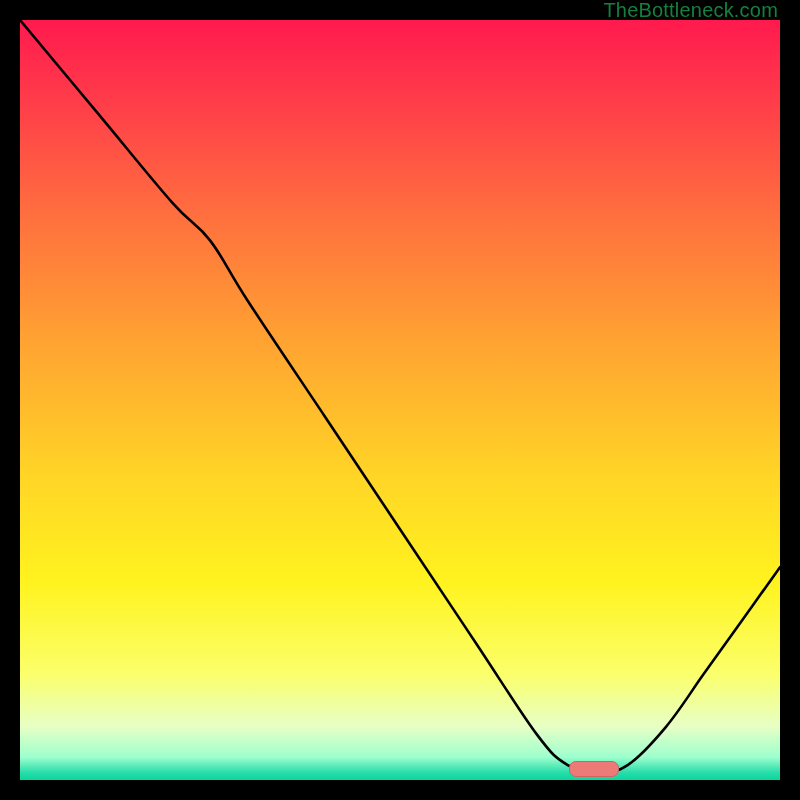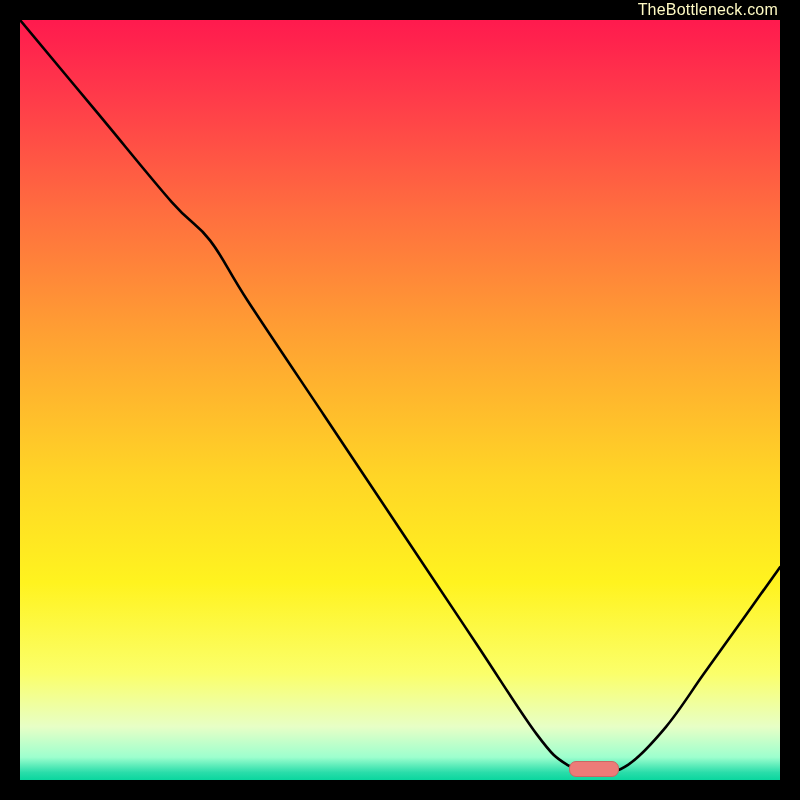--- a/index.html
+++ b/index.html
@@ -37,22 +37,22 @@
       #e7ffc6 93%,
       #9dffce 97%,
       #2addaa 99%,
       #0ad69e 100%
     );
   }
   .watermark {
     position: absolute;
     top: 0px;
     right: 22px;
-    color: #fef9c3;
-    font-size: 16px;
+    color: #15803d;
+    font-size: 20px;
     font-weight: 500;
     letter-spacing: 0.2px;
     line-height: 20px;
     user-select: none;
   }
   svg.curve {
     position: absolute;
     left: 0;
     top: 0;
     width: 760px;

